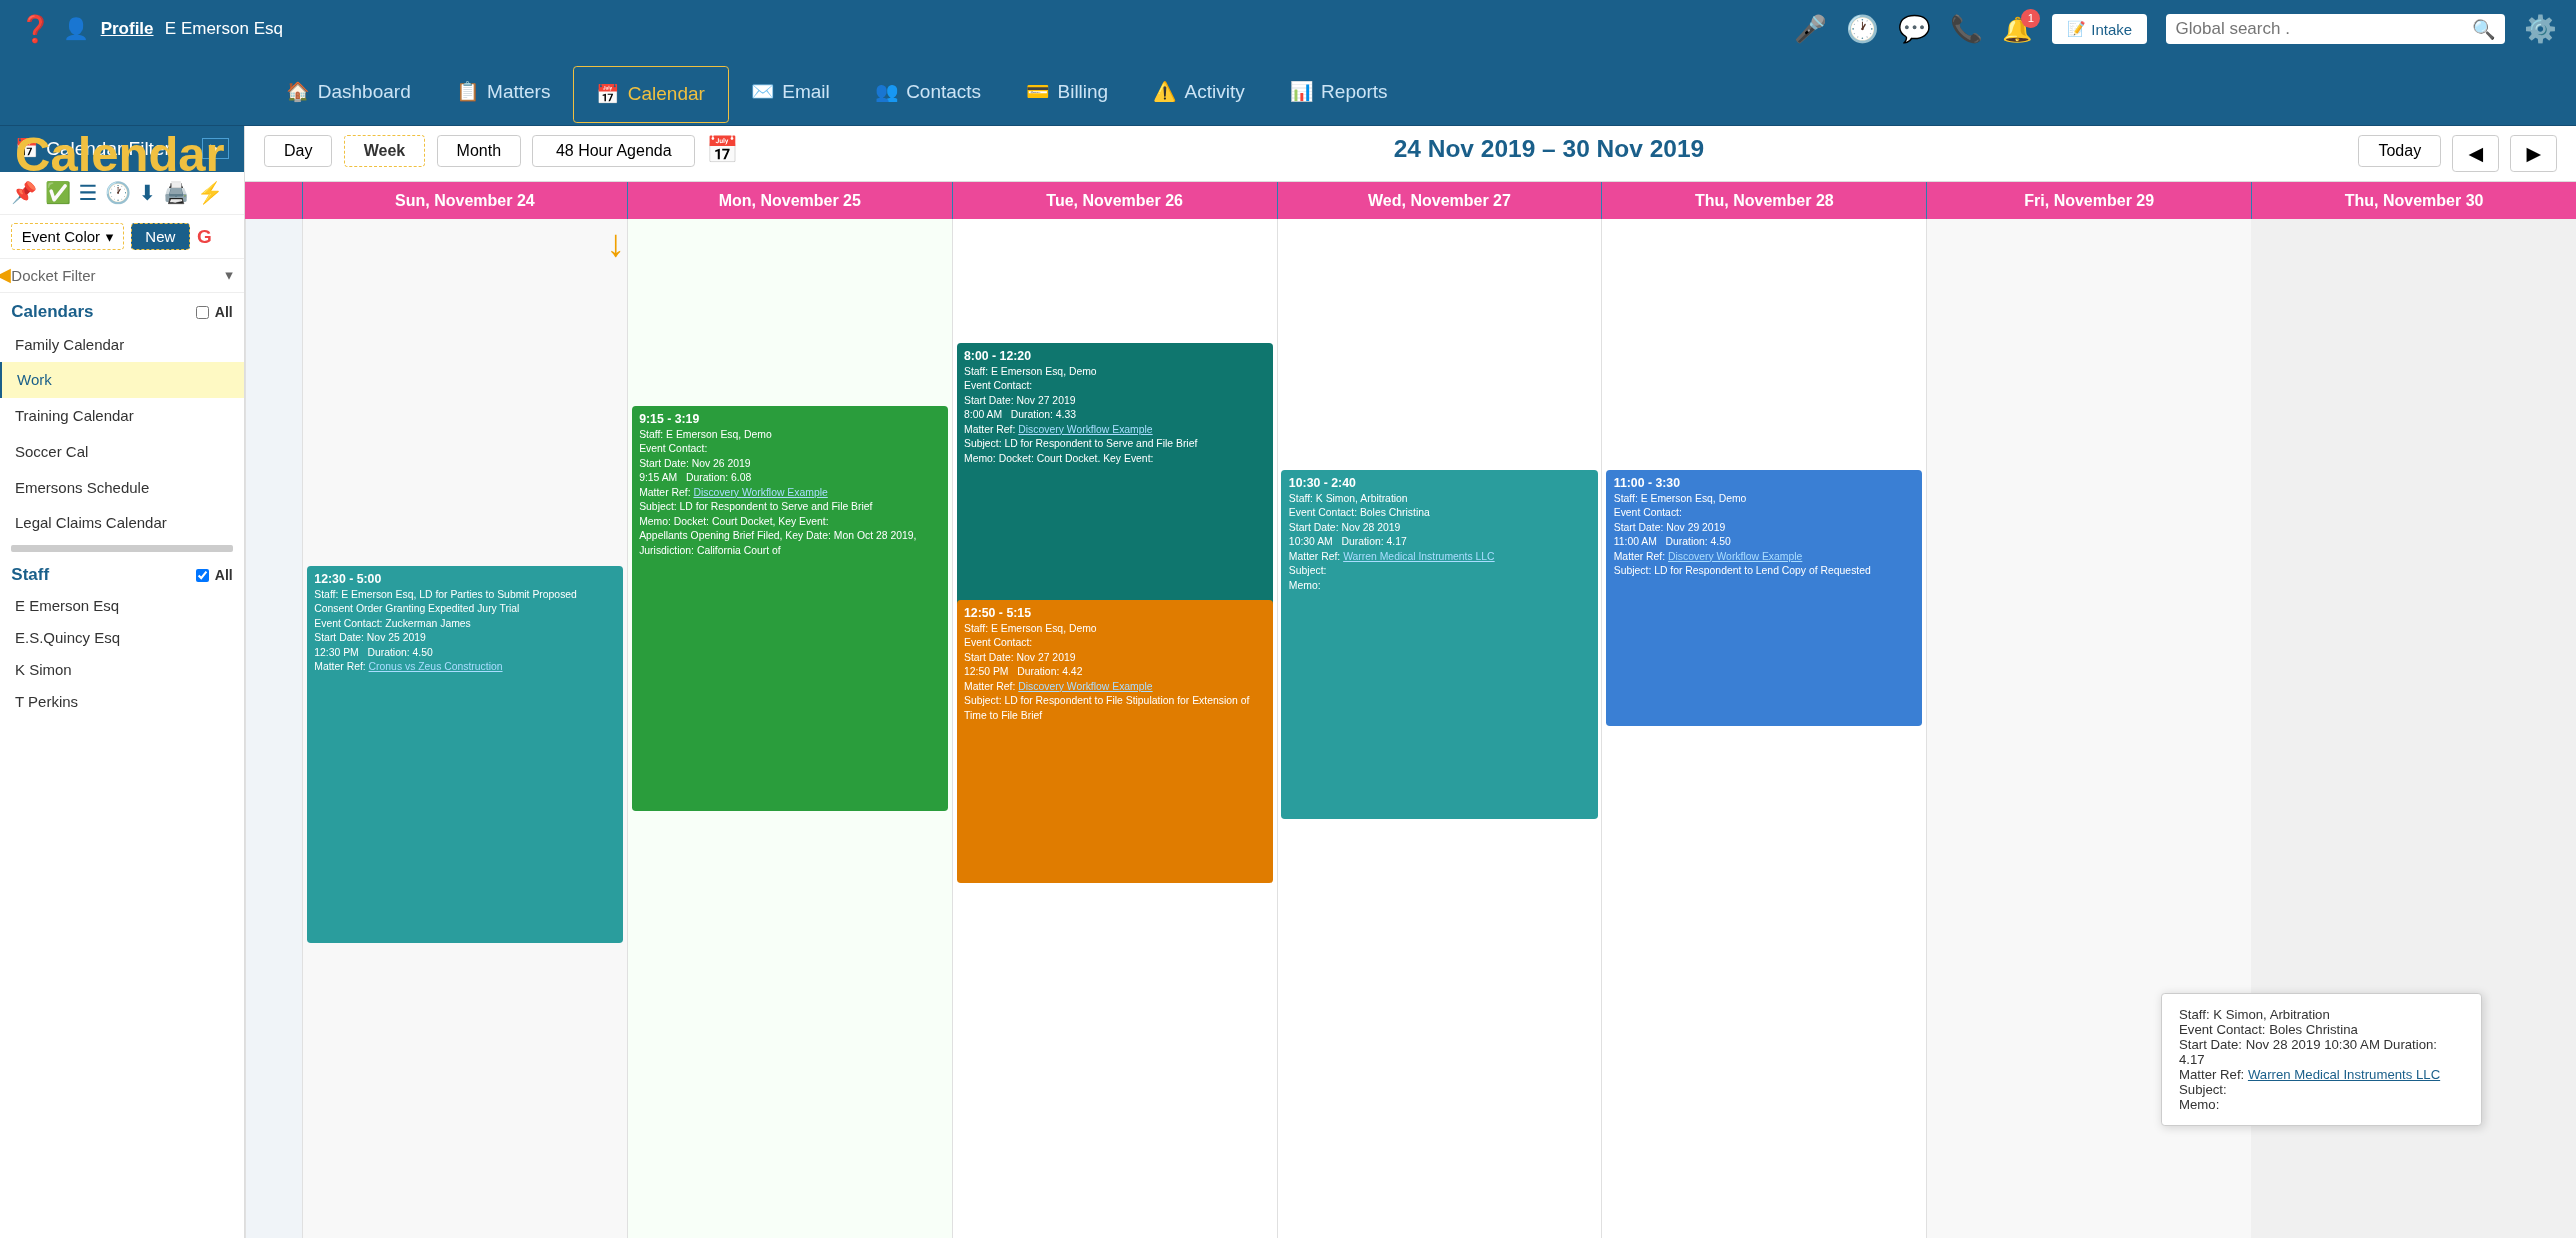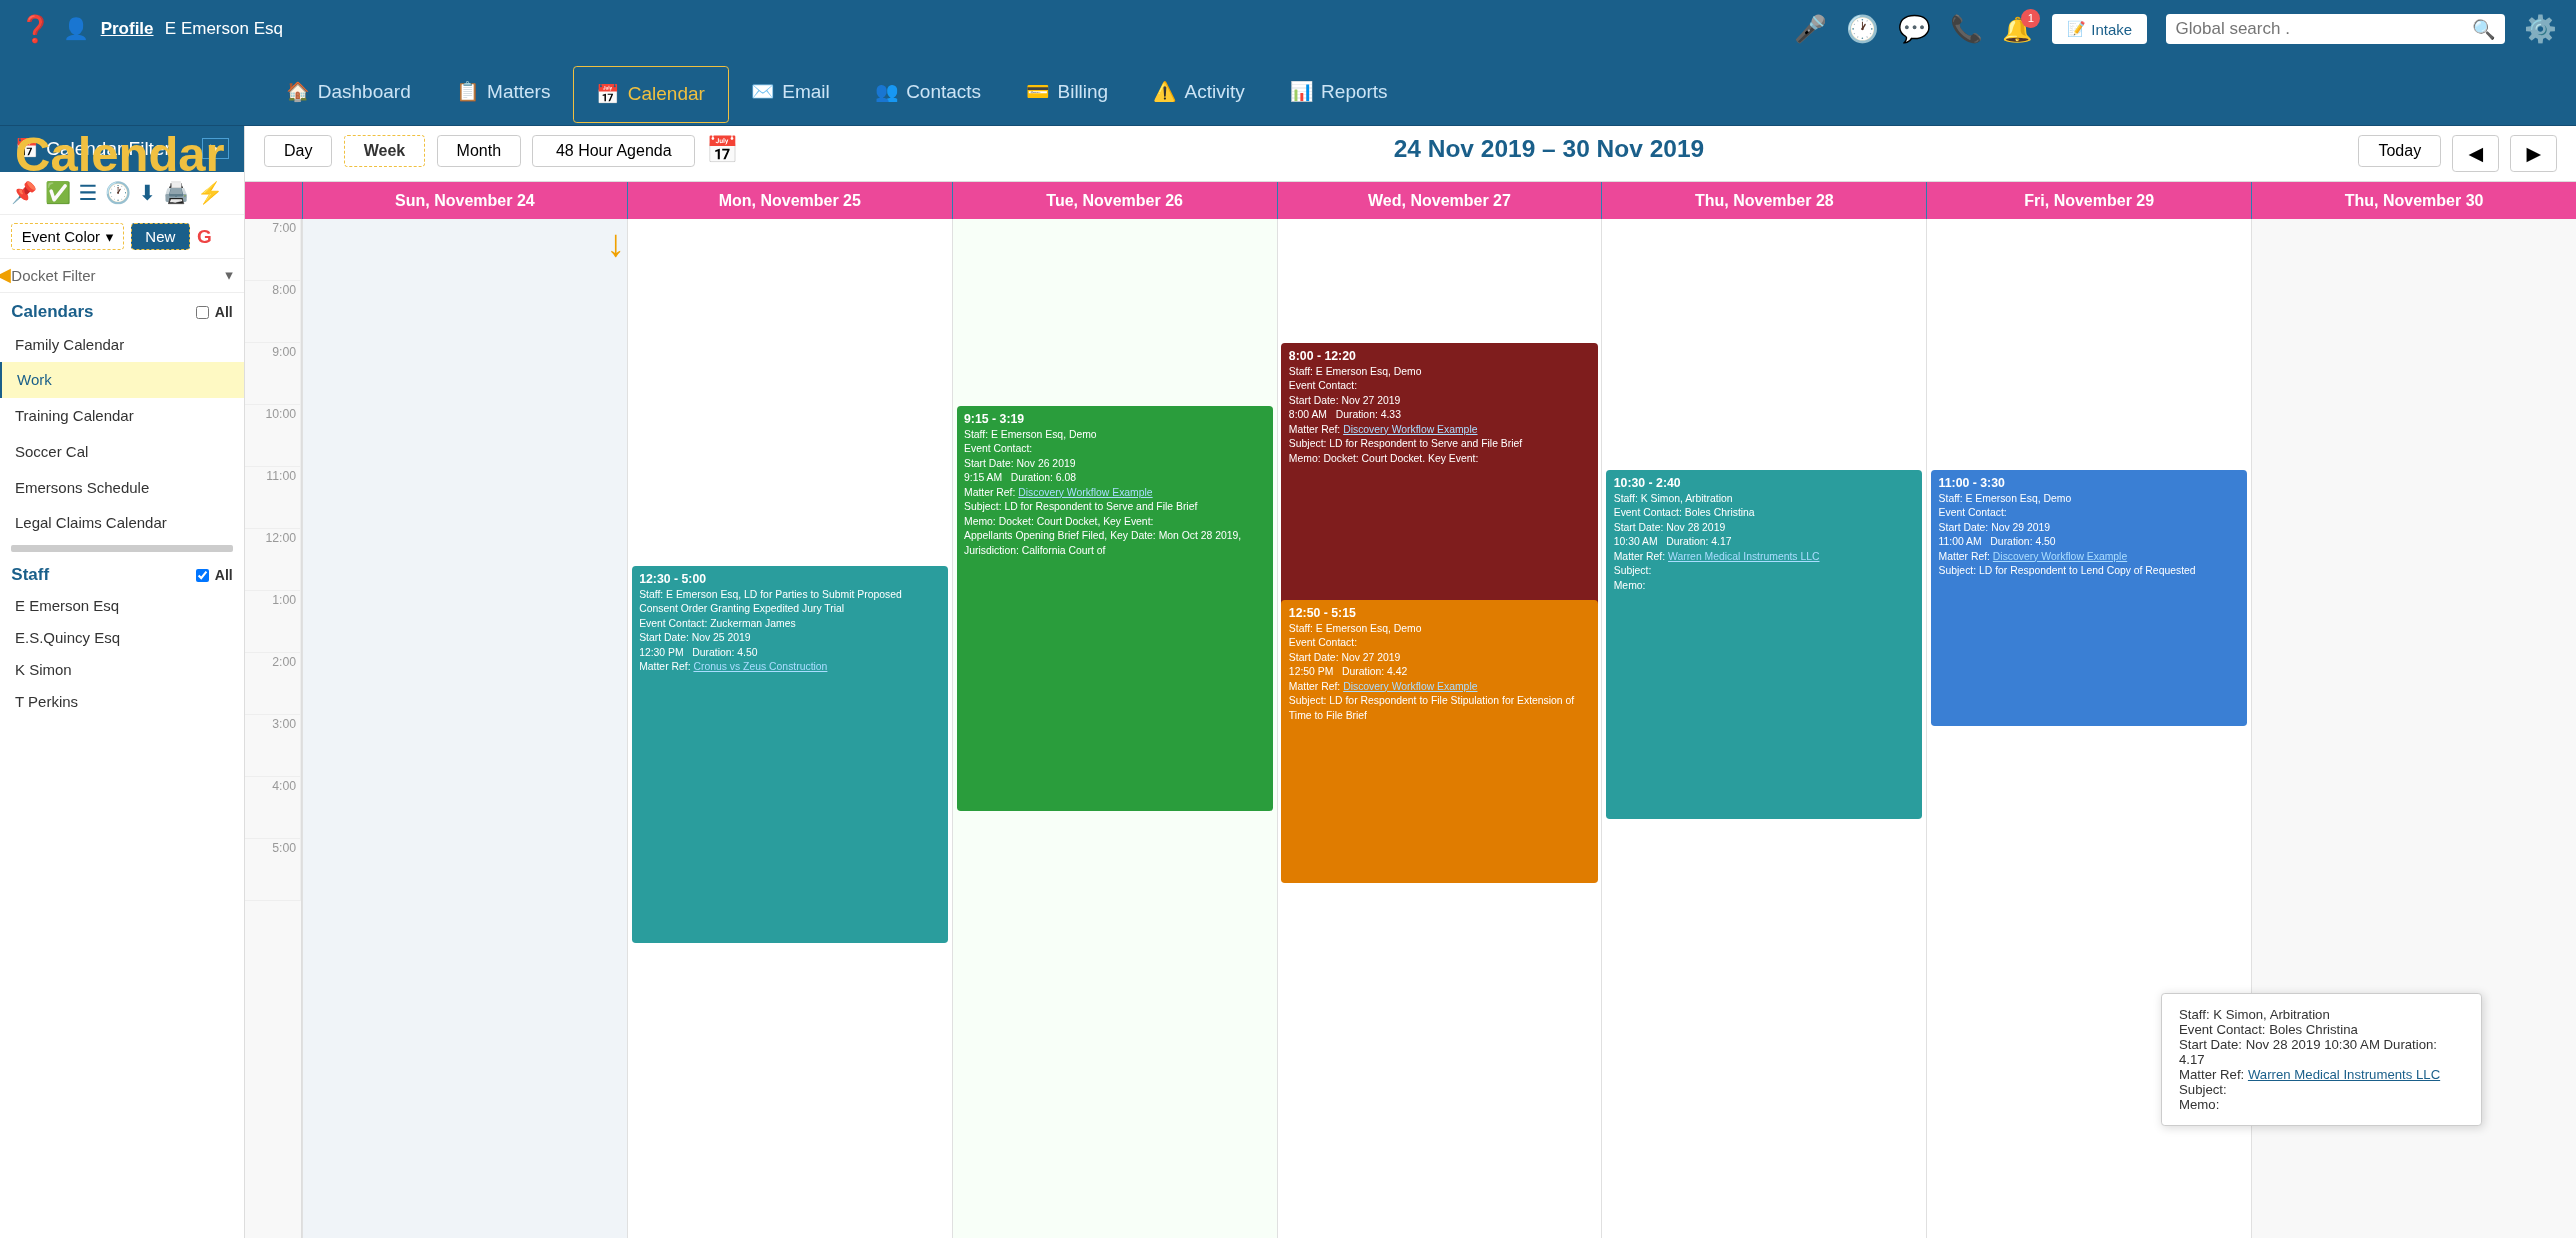--- a/index.html
+++ b/index.html
@@ -390,53 +390,40 @@
         <div class="col-header">Mon, November 25</div>
         <div class="col-header">Tue, November 26</div>
         <div class="col-header">Wed, November 27</div>
         <div class="col-header">Thu, November 28</div>
         <div class="col-header">Fri, November 29</div>
         <div class="col-header">Thu, November 30</div>
       </div>
 
       <div style="display:grid;grid-template-columns:57px repeat(7,1fr);flex:1;position:relative;">
 
-        <div style="background:#f8f8f8;border-right:0.9px solid #ddd;">
-          <div class="time-slot">7:00</div>
-          <div class="time-slot">8:00</div>
-          <div class="time-slot">9:00</div>
-          <div class="time-slot">10:00</div>
-          <div class="time-slot">11:00</div>
-          <div class="time-slot">12:00</div>
-          <div class="time-slot">1:00</div>
-          <div class="time-slot">2:00</div>
-          <div class="time-slot">3:00</div>
-          <div class="time-slot">4:00</div>
-          <div class="time-slot">5:00</div>
-        </div>
 
         <div class="day-col" style="background:#f0f4f8;"></div>
 
         <div class="day-col" style="position:relative;">
           <div class="cal-event" style="top:347px;height:377px;background:#2a9d9d;">
             <div class="evt-time">12:30 - 5:00</div>
             <div class="evt-body">Staff: E Emerson Esq, LD for Parties to Submit Proposed Consent Order Granting Expedited Jury Trial<br>
             Event Contact: Zuckerman James<br>Start Date: Nov 25 2019<br>12:30 PM &nbsp; Duration: 4.50<br>Matter Ref: <span class="evt-link">Cronus vs Zeus Construction</span></div>
           </div>
         </div>
 
         <div class="day-col" style="position:relative;background:#f8fff8;">
           <div class="cal-event" style="top:187px;height:405px;background:#2a9d3c;">
             <div class="evt-time">9:15 - 3:19</div>
             <div class="evt-body">Staff: E Emerson Esq, Demo<br>Event Contact:<br>Start Date: Nov 26 2019<br>9:15 AM &nbsp; Duration: 6.08<br>Matter Ref: <span class="evt-link">Discovery Workflow Example</span><br>Subject: LD for Respondent to Serve and File Brief<br>Memo: Docket: Court Docket, Key Event:<br>Appellants Opening Brief Filed, Key Date: Mon Oct 28 2019, Jurisdiction: California Court of</div>
           </div>
         </div>
 
         <div class="day-col" style="position:relative;">
-          <div class="cal-event" style="top:124px;height:282px;background:#7f1d1d;">
+          <div class="cal-event" style="top:124px;height:282px;background:#0f766e;">
             <div class="evt-time">8:00 - 12:20</div>
             <div class="evt-body">Staff: E Emerson Esq, Demo<br>Event Contact:<br>Start Date: Nov 27 2019<br>8:00 AM &nbsp; Duration: 4.33<br>Matter Ref: <span class="evt-link">Discovery Workflow Example</span><br>Subject: LD for Respondent to Serve and File Brief<br>Memo: Docket: Court Docket. Key Event:</div>
           </div>
           <div class="cal-event" style="top:381px;height:283px;background:#e07c00;">
             <div class="evt-time">12:50 - 5:15</div>
             <div class="evt-body">Staff: E Emerson Esq, Demo<br>Event Contact:<br>Start Date: Nov 27 2019<br>12:50 PM &nbsp; Duration: 4.42<br>Matter Ref: <span class="evt-link">Discovery Workflow Example</span><br>Subject: LD for Respondent to File Stipulation for Extension of Time to File Brief</div>
           </div>
         </div>
 
         <div class="day-col" style="position:relative;">

